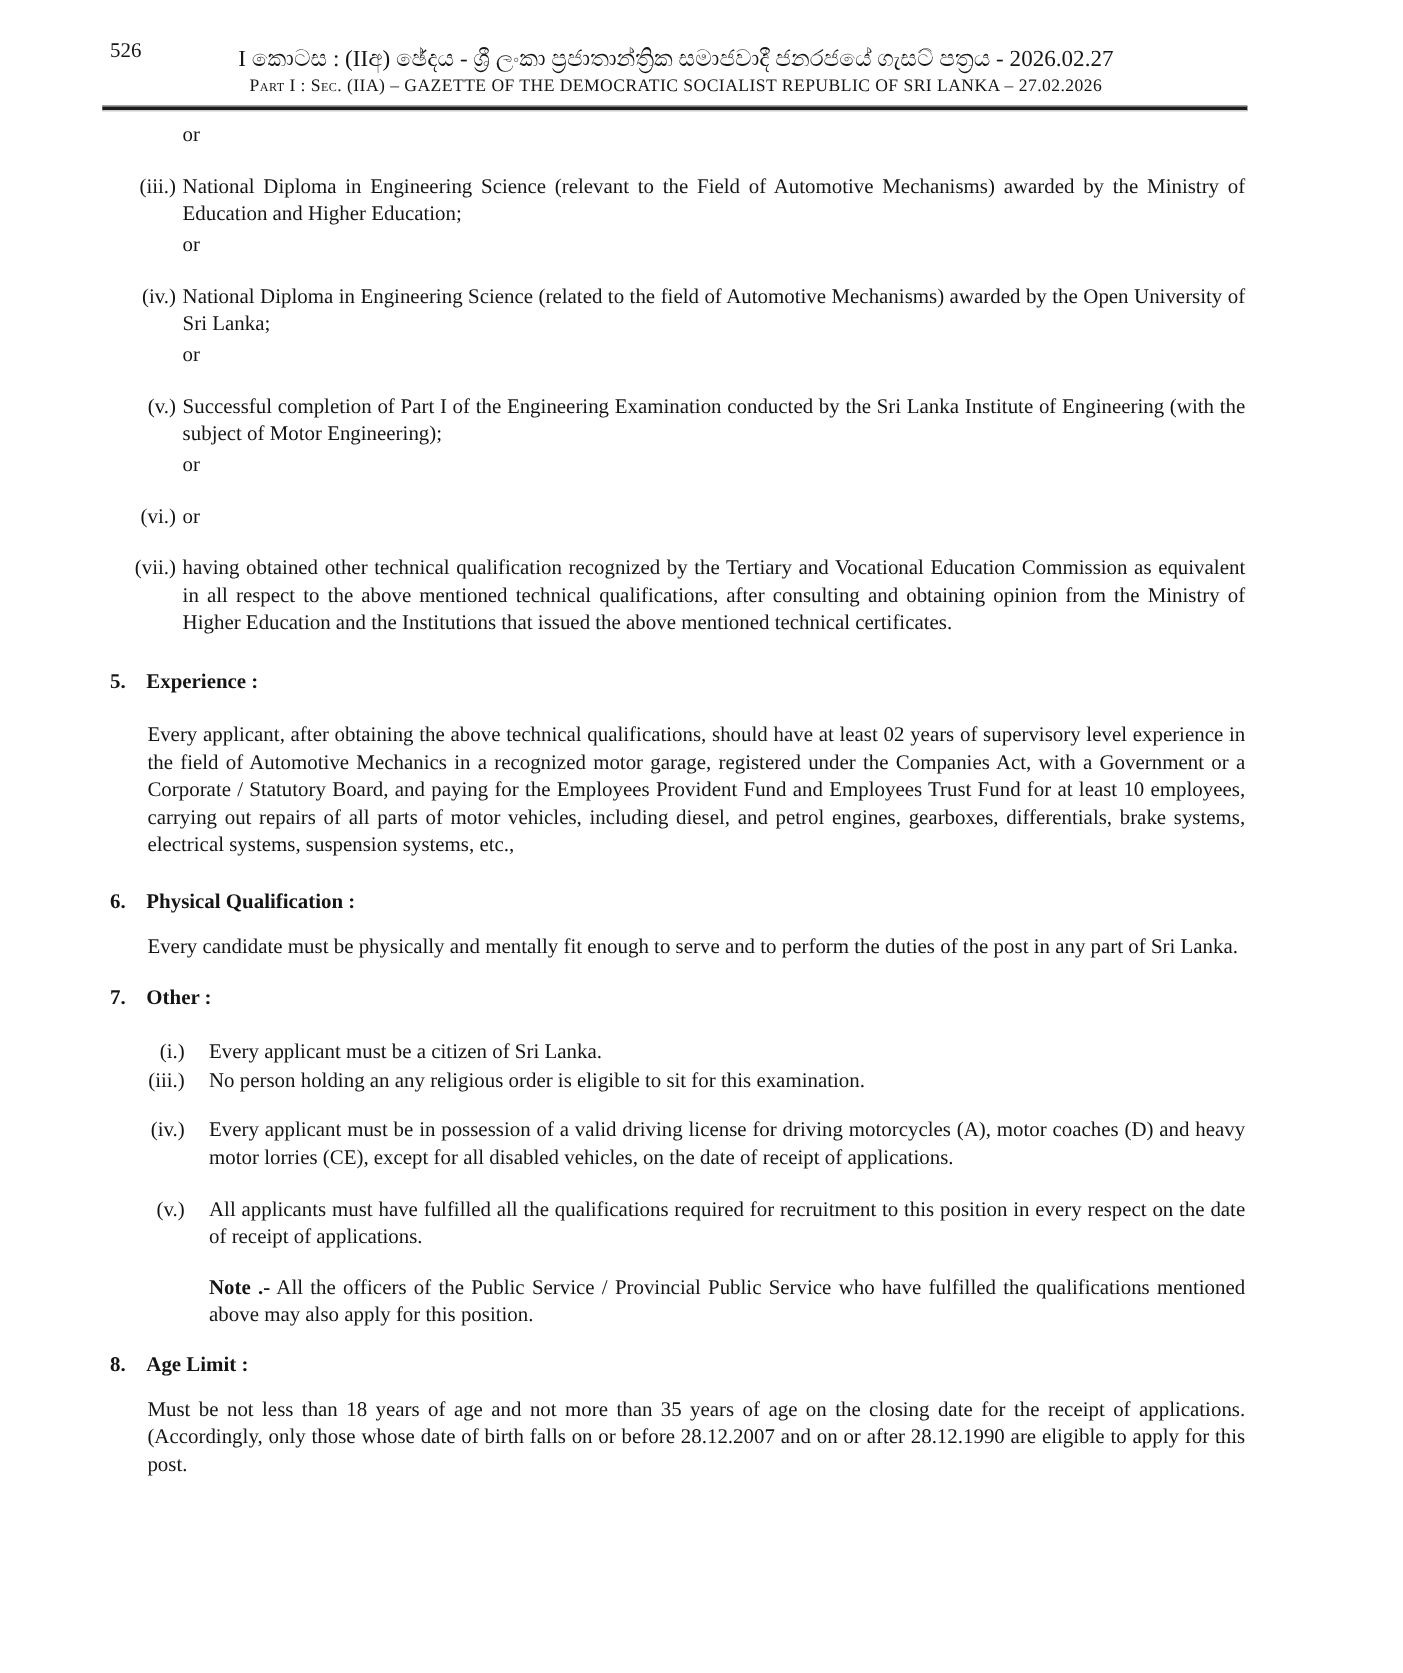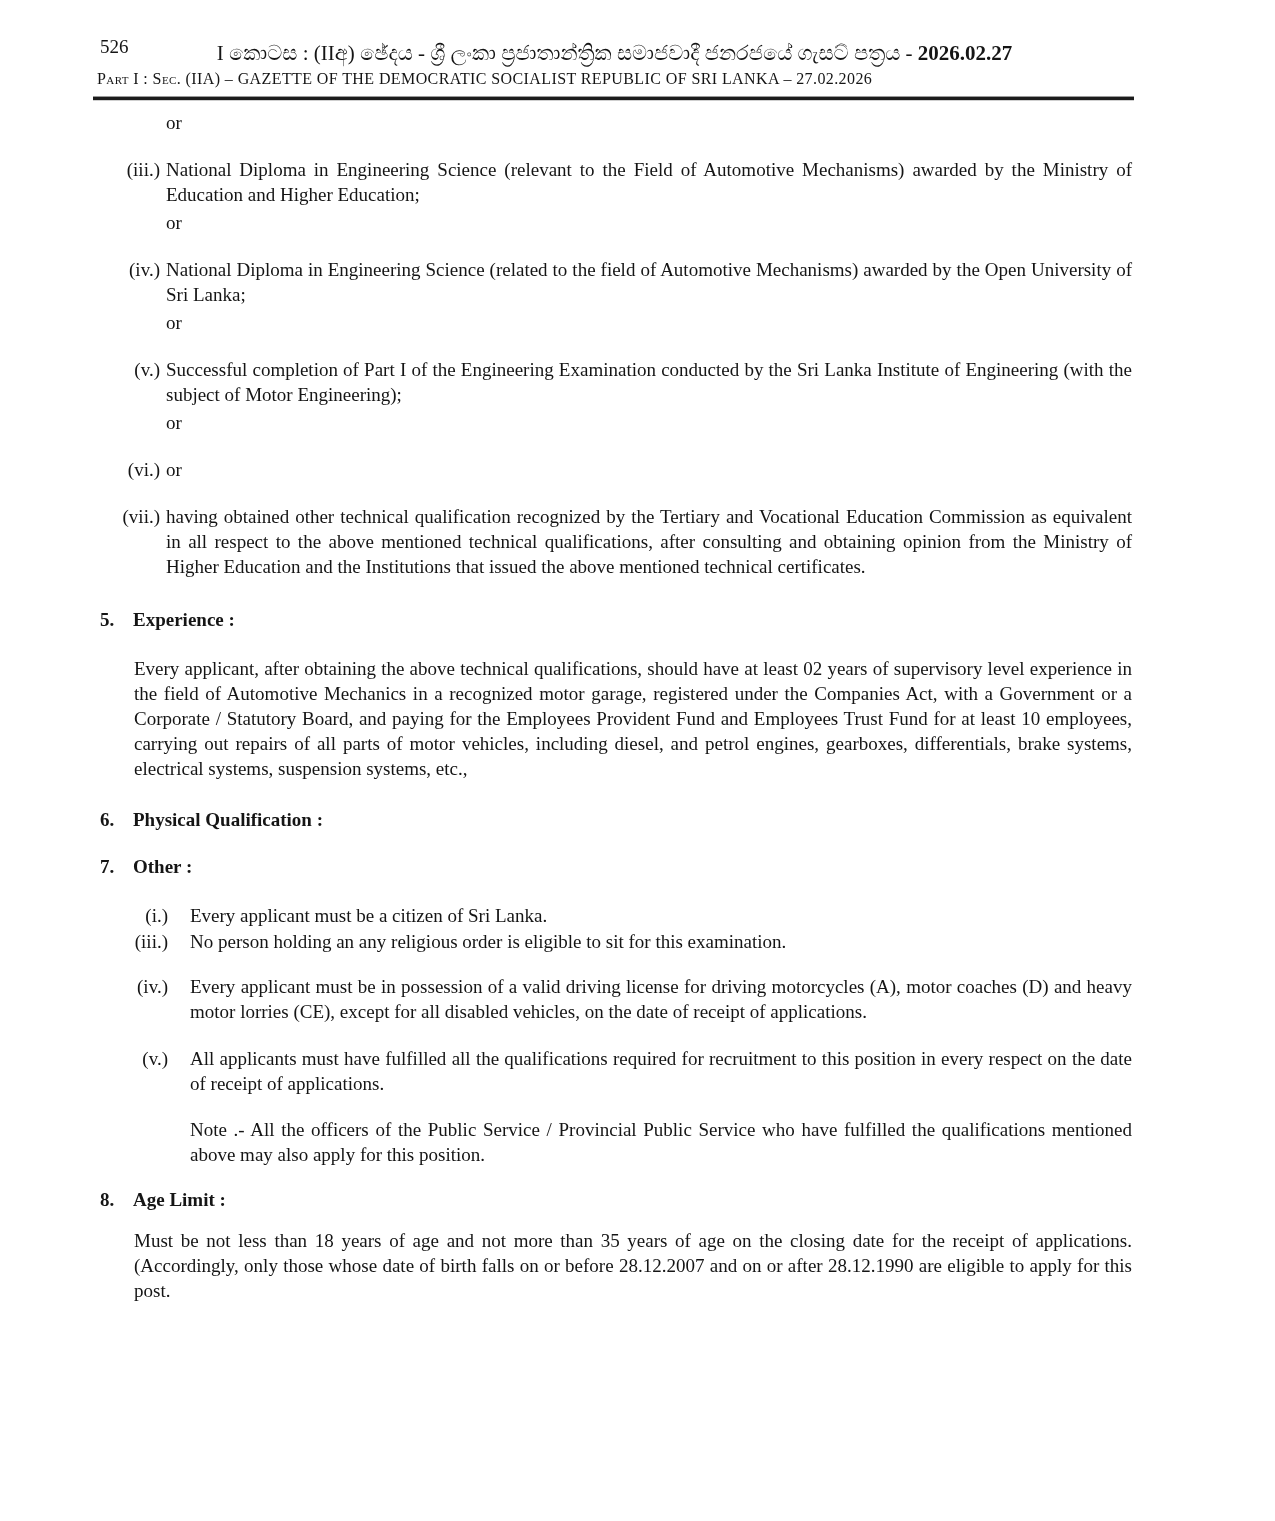--- a/index.html
+++ b/index.html
@@ -19,22 +19,23 @@
   .page-number {
     position:absolute; left:100px; top:36px;
     font-size:19px; line-height:22px;
   }
   .head-si {
     padding-top:40px;
     text-align:center;
     font-size:21px; line-height:26px;
     white-space:nowrap;
   }
-  .head-si .bold { font-weight:bold; }
+  .head-si .bold { font-weight:normal; }
   .head-en {
+    text-align:center;
     font-size:16px; line-height:20px;
     margin-top:3px;
     letter-spacing:0.4px;
     white-space:nowrap;
   }
   .head-en .sc { font-variant:small-caps; }
   .rule {
     margin-top:7px;
     margin-left:-4px; margin-right:-2px;
     height:3px;
@@ -90,21 +91,21 @@
   .oitem:nth-child(4) { margin-top:22px; }
   .oitem .lbl {
     position:absolute; left:0; top:0;
     width:71px; text-align:right;
   }
 
   .note {
     margin:21px 0 0 93px;
     text-align:justify;
   }
-  .note .nlbl { font-weight:normal;margin-top:13px; }
+  .note .nlbl { font-weight:bold;margin-top:13px; }
 </style>
 </head>
 <body>
 
 <div class="page">
 
   <span class="page-number">526</span>
 
   <div class="head-si"><span>I කොටස : (IIඅ) ඡේදය - ශ්‍රී ලංකා ප්‍රජාතාන්ත්‍රික සමාජවාදී ජනරජයේ ගැසට් පත්‍රය - </span><span class="bold">2026.02.27</span></div>
 
@@ -128,20 +129,21 @@
   <div class="sec-head sec5">
     <span class="num">5.</span>
     <span class="ttl">Experience :</span>
   </div>
   <p class="para exp">Every applicant, after obtaining the above technical qualifications, should have at least 02 years of supervisory level experience in the field of Automotive Mechanics in a recognized motor garage, registered under the Companies Act, with a Government or a Corporate / Statutory Board, and paying for the Employees Provident Fund and Employees Trust Fund for at least 10 employees, carrying out repairs of all parts of motor vehicles, including diesel, and petrol engines, gearboxes, differentials, brake systems, electrical systems, suspension systems, etc.,</p>
 
   <div class="sec-head sec6">
     <span class="num">6.</span>
     <span class="ttl">Physical Qualification :</span>
   </div>
+  <p class="para phys">Every candidate must be physically and mentally fit enough to serve and to perform the duties of the post in any part of Sri Lanka.</p>
 
   <div class="sec-head sec7">
     <span class="num">7.</span>
     <span class="ttl">Other :</span>
   </div>
   <div id="other-list">
       <div class="oitem"><span class="lbl">(i.)</span><span>Every applicant must be a citizen of Sri Lanka.</span></div>
       <div class="oitem"><span class="lbl">(iii.)</span><span>No person holding an any religious order is eligible to sit for this examination.</span></div>
       <div class="oitem"><span class="lbl">(iv.)</span><span>Every applicant must be in possession of a valid driving license for driving motorcycles (A), motor coaches (D) and heavy motor lorries (CE), except for all disabled vehicles, on the date of receipt of applications.</span></div>
       <div class="oitem"><span class="lbl">(v.)</span><span>All applicants must have fulfilled all the qualifications required for recruitment to this position in every respect on the date of receipt of applications.</span></div>

